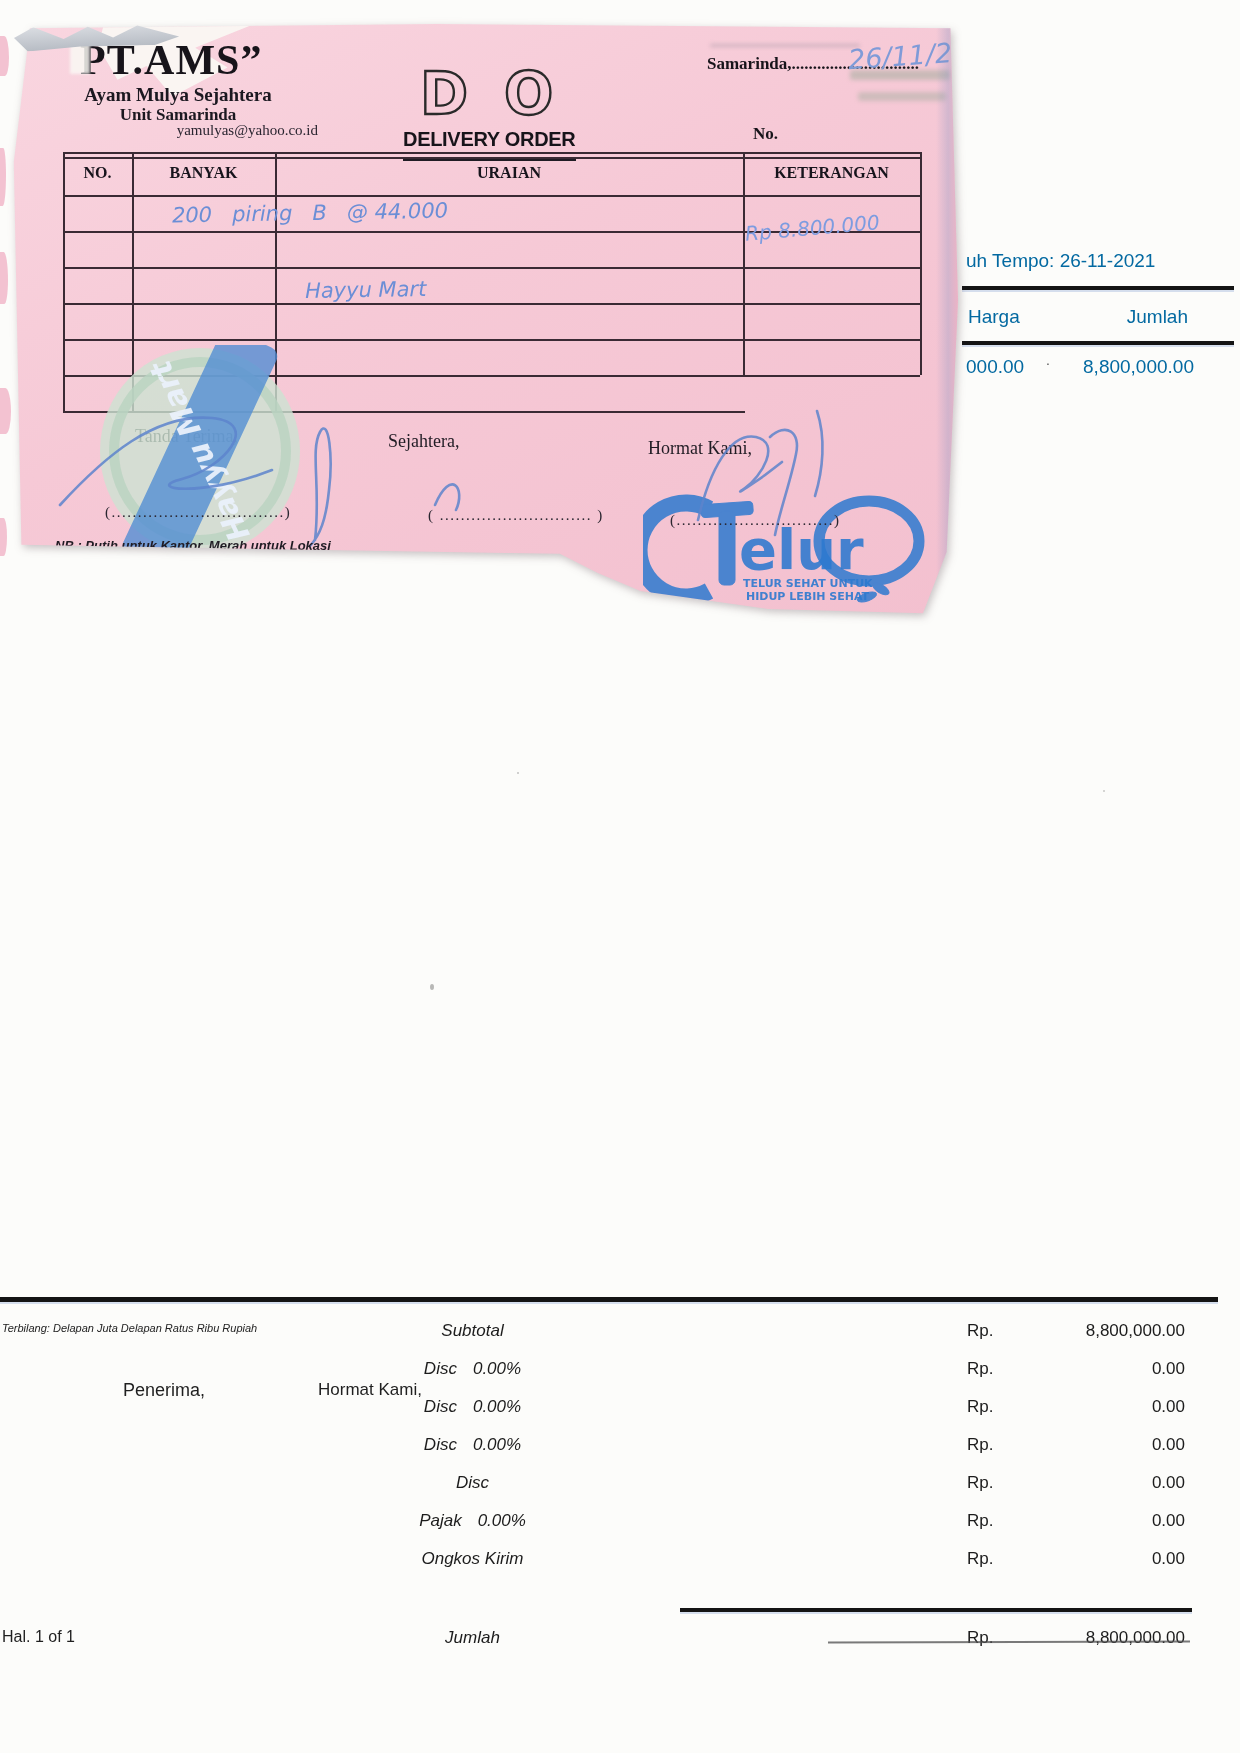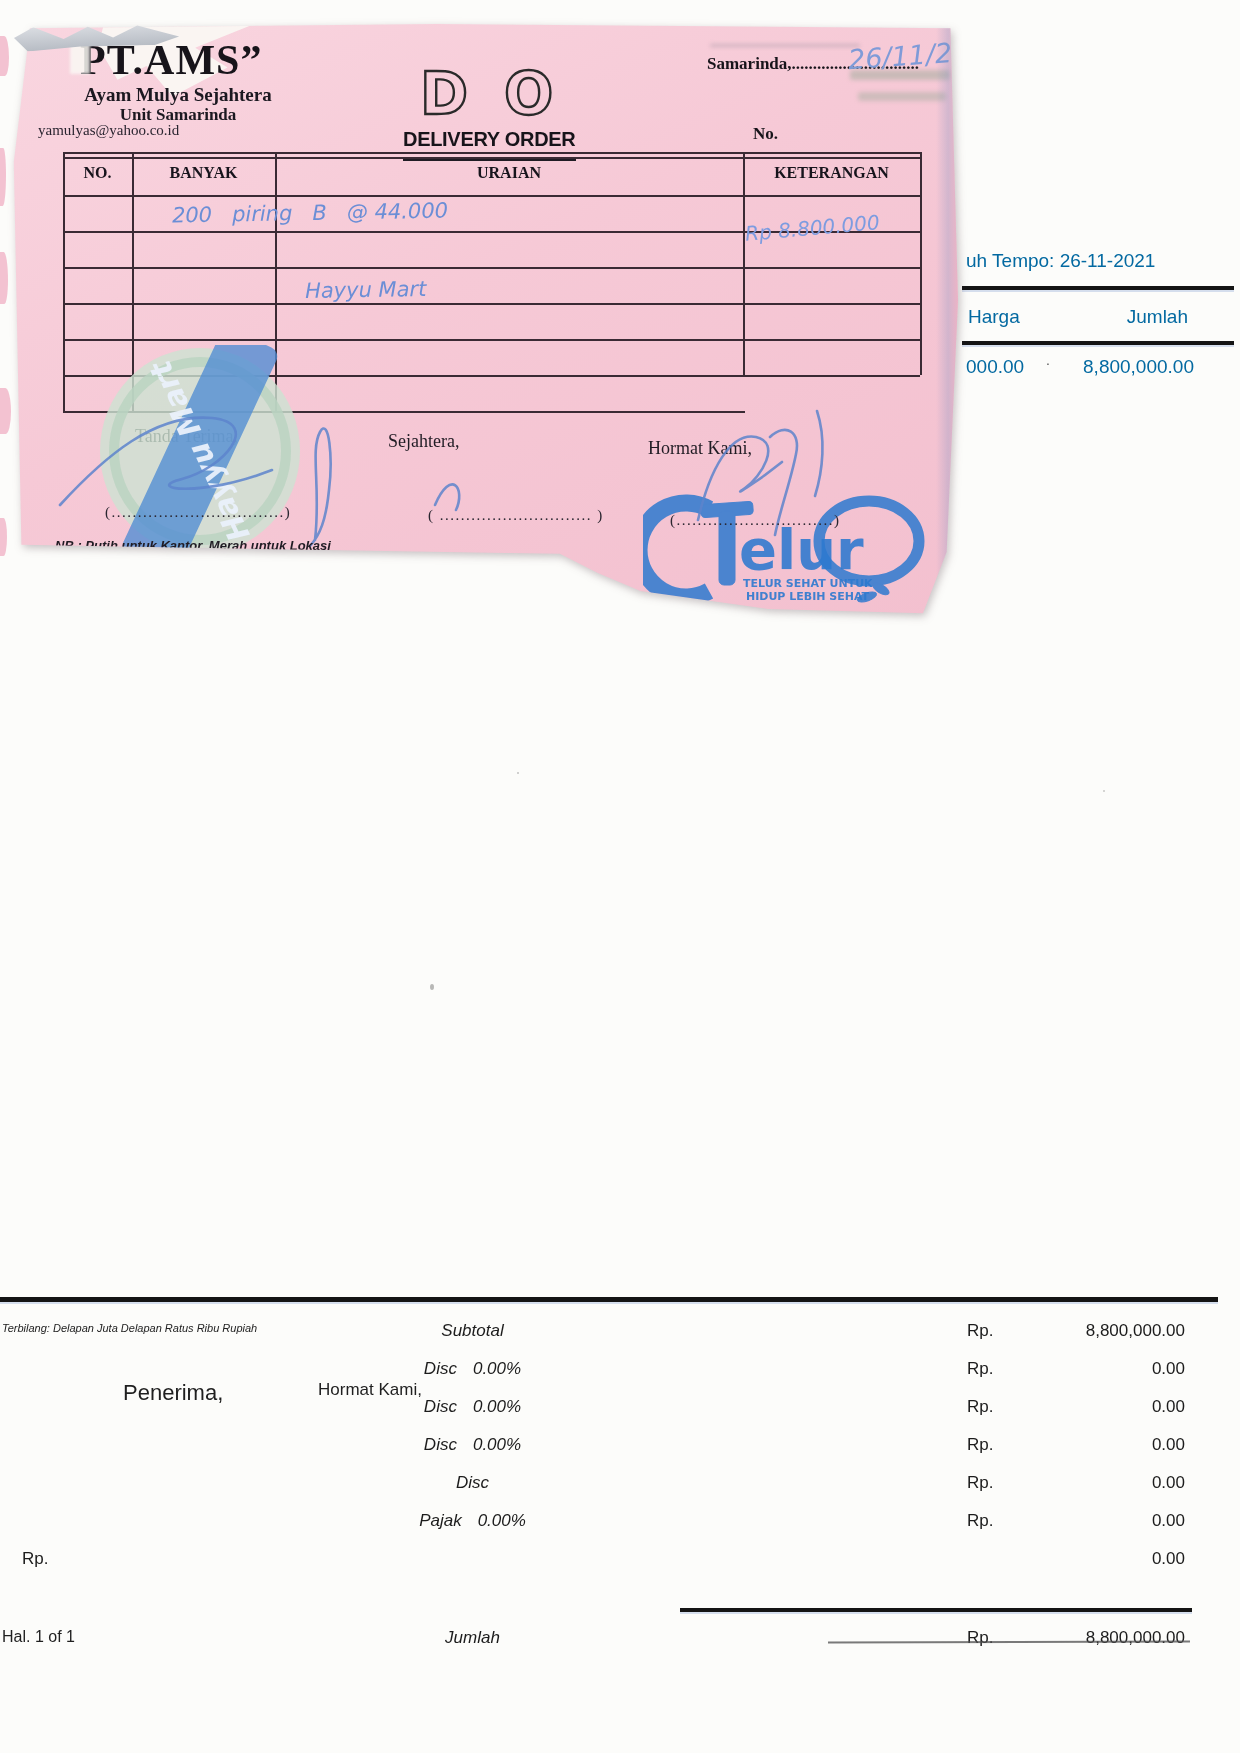--- a/index.html
+++ b/index.html
@@ -47,21 +47,21 @@
   </div>
   <div class="abs thickline" style="left:962px;top:341px;width:272px;height:3.5px;"></div>
   <div class="abs" style="left:958px;top:356px;width:228px;display:flex;justify-content:space-between;margin-left:8px;">
     <span class="frag-text">000.00</span>
     <span class="frag-text">8,800,000.00</span>
   </div>
   <div class="abs frag-text" style="left:1046px;top:352px;font-size:14px;color:#555;">.</div>
 
   <div class="abs thickline" style="left:0;top:1297px;width:1218px;height:5px;"></div>
   <div class="abs sans" style="left:2px;top:1322px;font-size:11px;font-style:italic;color:#222;">Terbilang: Delapan Juta Delapan Ratus Ribu Rupiah</div>
-  <div class="abs sans" style="left:123px;top:1380px;font-size:22px;">Penerima,</div>
+  <div class="abs sans" style="left:123px;top:1380px;font-size:18px;">Penerima,</div>
   <div class="abs sans" style="left:318px;top:1380px;font-size:17px;">Hormat Kami,</div>
 
   <div class="tot-row" style="top:1321px;">
     <span class="tot-label"><span>Subtotal</span><span class="tot-pct"></span></span>
     <span class="tot-cur">Rp.</span>
     <span class="tot-amt">8,800,000.00</span>
   </div>
   <div class="tot-row" style="top:1359px;">
     <span class="tot-label"><span>Disc</span><span class="tot-pct">0.00%</span></span>
     <span class="tot-cur">Rp.</span>
@@ -81,20 +81,21 @@
     <span class="tot-label"><span>Disc</span><span class="tot-pct"></span></span>
     <span class="tot-cur">Rp.</span>
     <span class="tot-amt">0.00</span>
   </div>
   <div class="tot-row" style="top:1511px;">
     <span class="tot-label"><span>Pajak</span><span class="tot-pct">0.00%</span></span>
     <span class="tot-cur">Rp.</span>
     <span class="tot-amt">0.00</span>
   </div>
   <div class="tot-row" style="top:1549px;">
+    <span class="tot-label"><span>Ongkos Kirim</span><span class="tot-pct"></span></span>
     <span class="tot-cur">Rp.</span>
     <span class="tot-amt">0.00</span>
   </div>
 
   <div class="abs thickline" style="left:680px;top:1608px;width:512px;height:4px;"></div>
   <div class="tot-row" style="top:1628px;">
     <span class="tot-label"><span>Jumlah</span></span>
     <span class="tot-cur">Rp.</span>
     <span class="tot-amt">8,800,000.00</span>
   </div>
@@ -104,21 +105,21 @@
   <div class="pink-wrap">
     <div class="pink-form">
 
       <div class="abs" style="left:88px;top:4px;width:162px;height:76px;background:#faf8f4;opacity:.9;
            clip-path:polygon(4% 0,96% 3%,60% 34%,80% 60%,46% 98%,30% 58%,12% 76%,0 32%);"></div>
 
       <div class="abs serif" style="left:70px;top:18px;font-size:42px;font-weight:bold;letter-spacing:1px;color:#17141a;">PT.AMS”</div>
       <div class="abs" style="left:60px;top:24px;width:20px;height:32px;background:#faf8f4;filter:blur(1.5px);opacity:.85;"></div>
       <div class="abs serif" style="left:28px;top:66px;width:280px;text-align:center;font-size:19px;font-weight:bold;color:#1b1820;">Ayam Mulya Sejahtera</div>
       <div class="abs serif" style="left:28px;top:87px;width:280px;text-align:center;font-size:17px;font-weight:bold;color:#1b1820;">Unit Samarinda</div>
-      <div class="abs serif" style="left:28px;top:104px;width:280px;text-align:left;font-size:15px;color:#2a2530;">yamulyas@yahoo.co.id</div>
+      <div class="abs serif" style="left:28px;top:104px;width:280px;text-align:right;font-size:15px;color:#2a2530;">yamulyas@yahoo.co.id</div>
 
       <svg class="abs" style="left:402px;top:42px;" width="178" height="64" viewBox="0 0 178 64">
         <text x="8" y="54" font-family="DejaVu Sans" font-size="58" font-weight="bold" fill="none" stroke="#2a2a2a" stroke-width="2.4">D</text>
         <text x="92" y="54" font-family="DejaVu Sans" font-size="58" font-weight="bold" fill="none" stroke="#2a2a2a" stroke-width="2.4">O</text>
       </svg>
       <div class="abs sans" style="left:393px;top:110px;font-size:20px;font-weight:bold;color:#17141a;border-bottom:3px solid #201c24;padding-bottom:7px;letter-spacing:-.3px;">DELIVERY ORDER</div>
 
       <div class="abs serif" style="left:697px;top:36px;font-size:17px;font-weight:bold;color:#17141a;">Samarinda,..............................</div>
       <div class="abs hw" style="left:838px;top:22px;font-size:27px;transform:rotate(-4deg);color:#7f9bd8;">26/11/21</div>
       <div class="abs serif" style="left:743px;top:106px;font-size:17px;font-weight:bold;color:#17141a;">No.</div>

